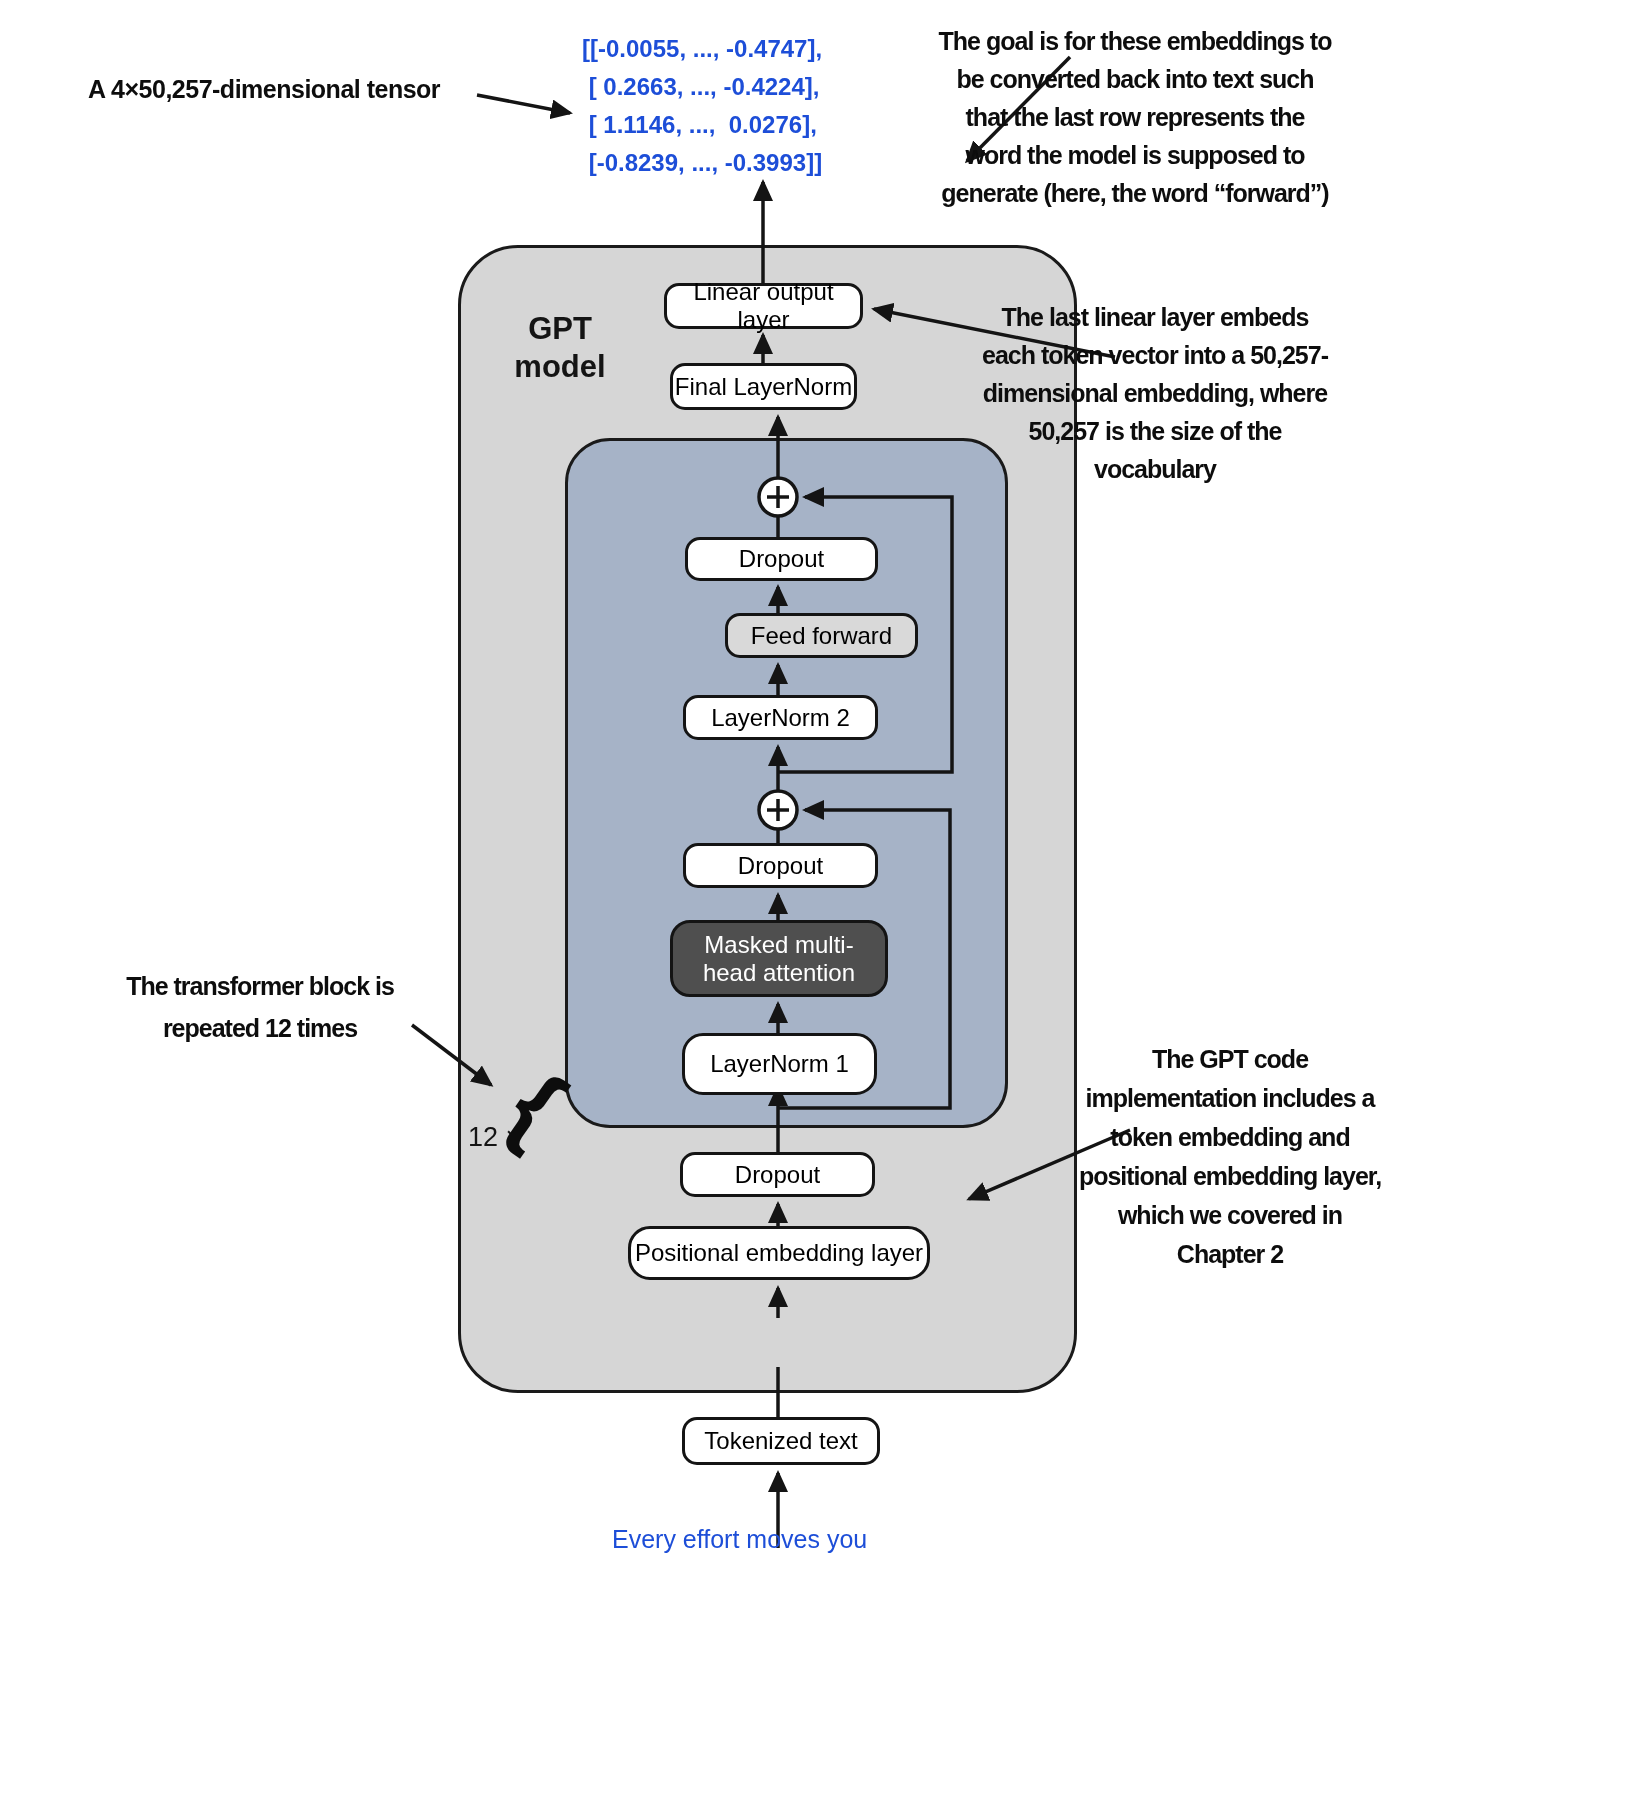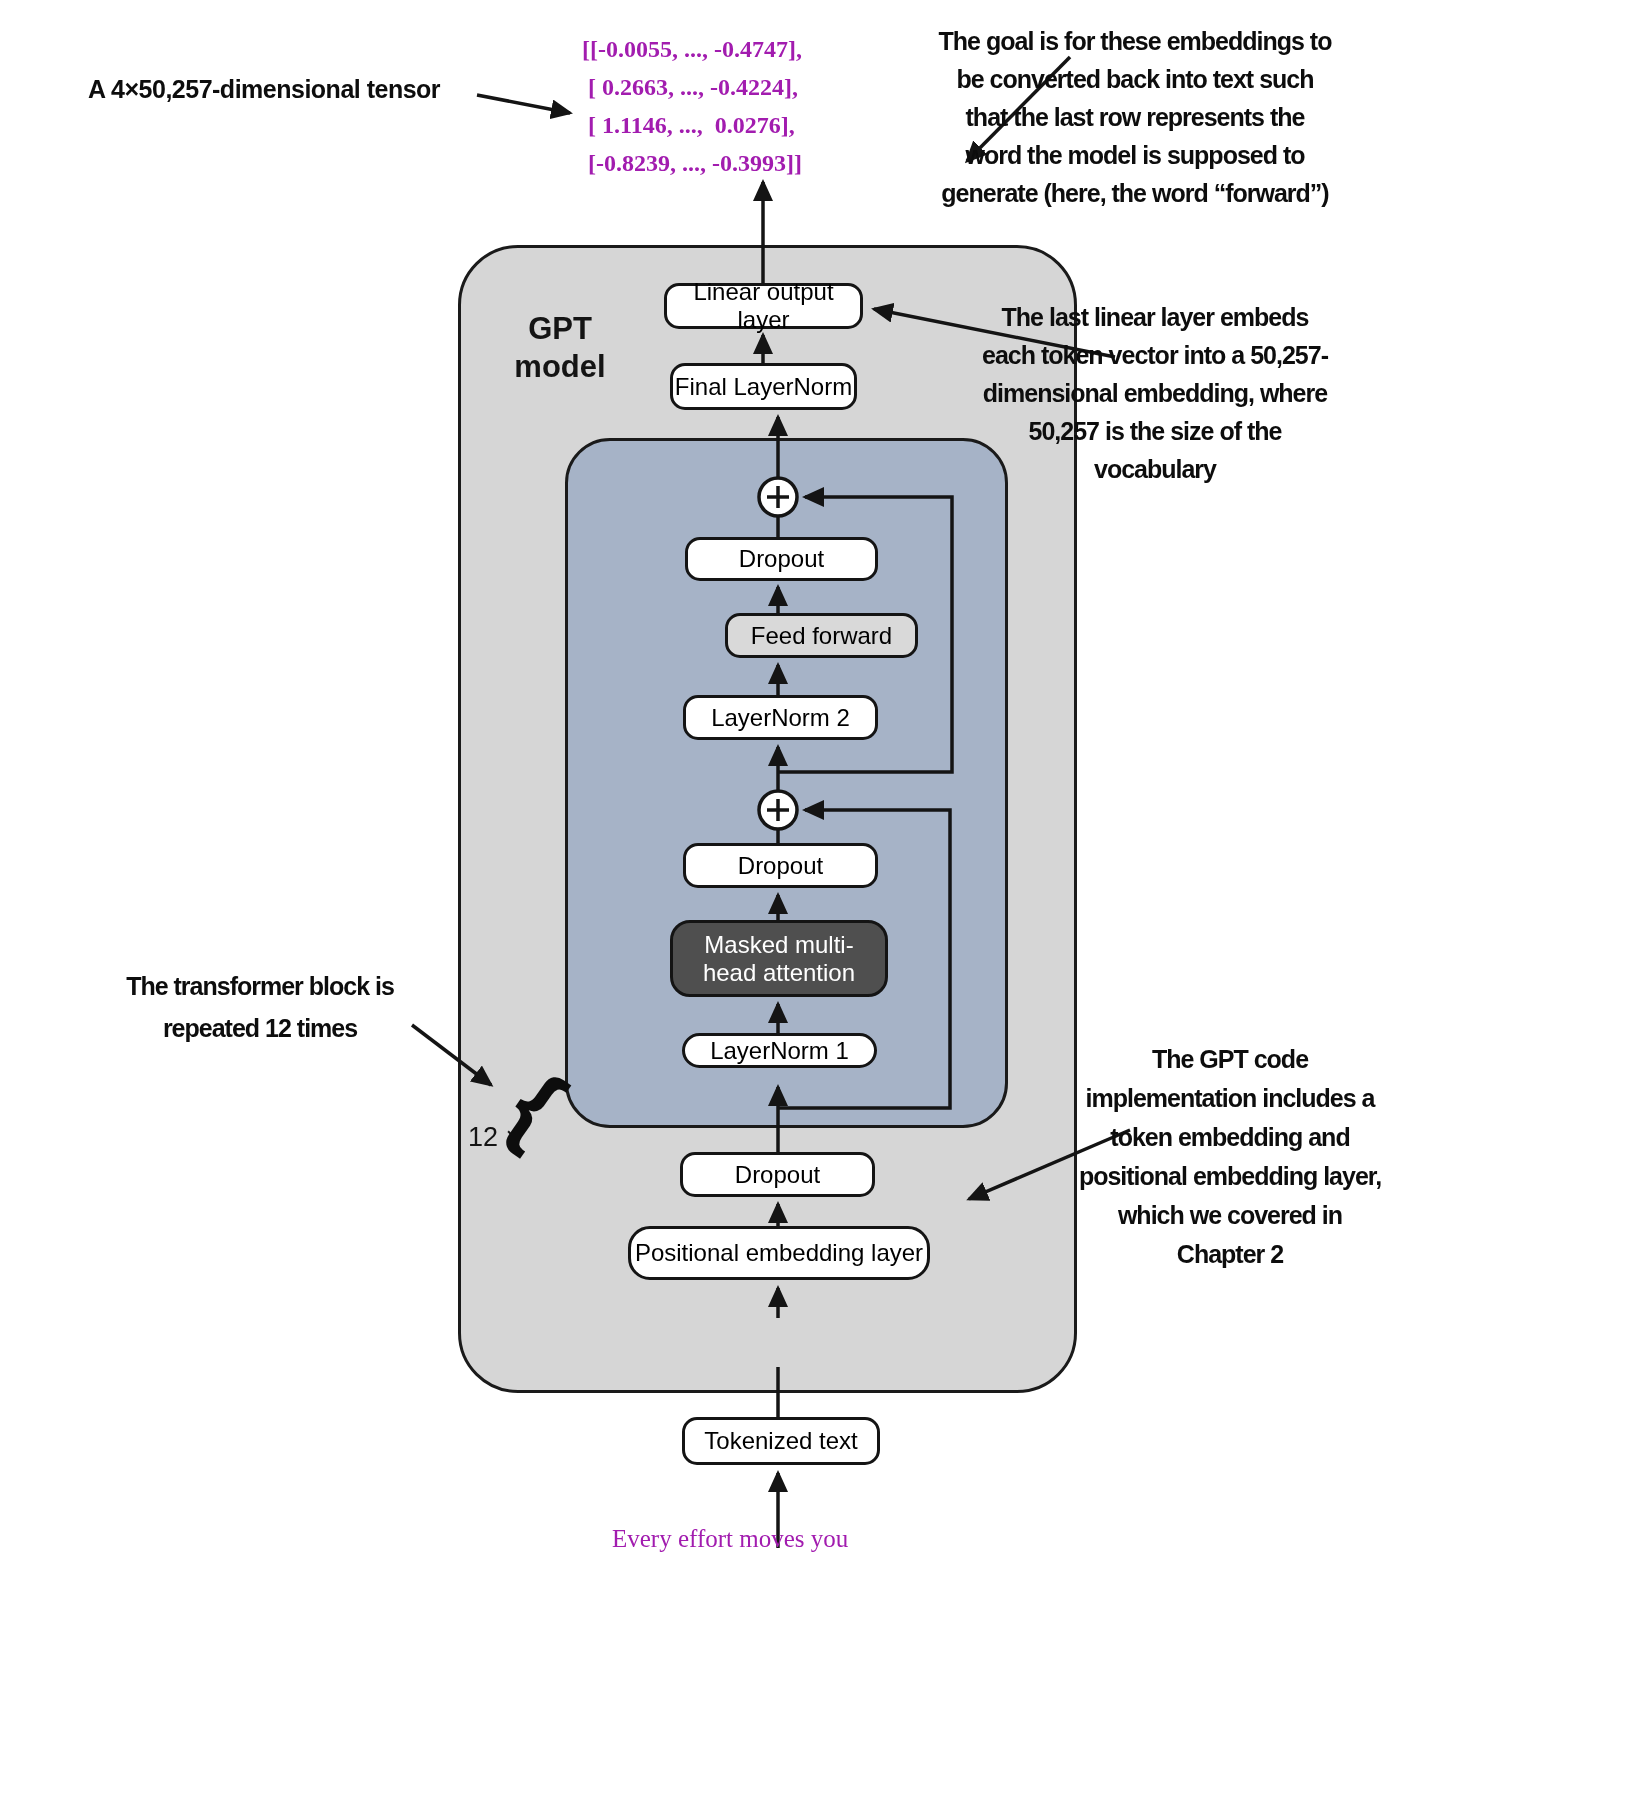--- a/index.html
+++ b/index.html
@@ -12,22 +12,22 @@
   .tf-box{position:absolute;left:565px;top:438px;width:443px;height:690px;
           background:#a6b3c7;border:3px solid #1a1a1a;border-radius:45px;z-index:2;box-sizing:border-box;}
   .node{position:absolute;z-index:4;background:#ffffff;border:3px solid #141414;border-radius:15px;
         display:flex;align-items:center;justify-content:center;font-size:24px;color:#000000;
         box-sizing:border-box;text-align:center;line-height:1.15;}
   .node.gray{background:#d9d9d9;}
   .node.dark{background:#4f4f4f;color:#ffffff;border-radius:20px;}
   .node.wide{border-radius:22px;}
   .ann{position:absolute;z-index:4;font-weight:bold;font-size:25px;line-height:38px;
        text-align:center;letter-spacing:-1px;white-space:pre-line;color:#0d0d0d;}
-  .mono{position:absolute;z-index:4;font-family:Liberation Serif, serif;
-        font-weight:bold;white-space:pre;color:#a21caf;}
+  .mono{position:absolute;z-index:4;font-family:Liberation Sans, sans-serif;
+        font-weight:bold;white-space:pre;color:#1d4ed8;}
   .gpt-label{position:absolute;z-index:4;font-weight:bold;font-size:31px;line-height:38px;
              text-align:center;white-space:pre-line;color:#141414;}
   .repeat-count{position:absolute;z-index:4;font-size:27px;color:#141414;}
   .brace{position:absolute;z-index:4;font-size:96px;font-weight:bold;color:#0d0d0d;
          transform:rotate(35deg);line-height:1;}
   .caption{position:absolute;left:18px;top:1622px;width:1602px;z-index:4;
            font-size:33px;line-height:46px;color:#232968;text-align:left;}
 </style>
 </head>
 <body>
@@ -111,21 +111,21 @@
   <div class="repeat-count" style="left:468px;top:1122px;">12 ×</div>
   <div class="brace" style="left:518px;top:1058px;">{</div>
 
   <div class="node" style="left:664px;top:283px;width:199px;height:46px;">Linear output layer</div>
   <div class="node" style="left:670px;top:363px;width:187px;height:47px;">Final LayerNorm</div>
   <div class="node" style="left:685px;top:537px;width:193px;height:44px;">Dropout</div>
   <div class="node gray" style="left:685px;top:613px;width:193px;height:45px;margin-left:40px;">Feed forward</div>
   <div class="node" style="left:683px;top:695px;width:195px;height:45px;">LayerNorm 2</div>
   <div class="node" style="left:683px;top:843px;width:195px;height:45px;">Dropout</div>
   <div class="node dark" style="left:670px;top:920px;width:218px;height:77px;padding:0 10px;">Masked multi-head attention</div>
-  <div class="node" style="left:682px;top:1033px;width:195px;height:35px;border-radius:21px;">LayerNorm 1</div>
+  <div class="node" style="left:682px;top:1033px;width:195px;height:62px;border-radius:21px;">LayerNorm 1</div>
   <div class="node" style="left:680px;top:1152px;width:195px;height:45px;">Dropout</div>
   <div class="node wide" style="left:628px;top:1226px;width:302px;height:54px;">Positional embedding layer</div>
   <div class="node" style="left:682px;top:1417px;width:198px;height:48px;">Tokenized text</div>
 
   <div class="mono abs" style="left:612px;top:1525px;font-size:25px;font-weight:normal;">Every effort moves you</div>
 
 
 </div>
 
 </body></html>

